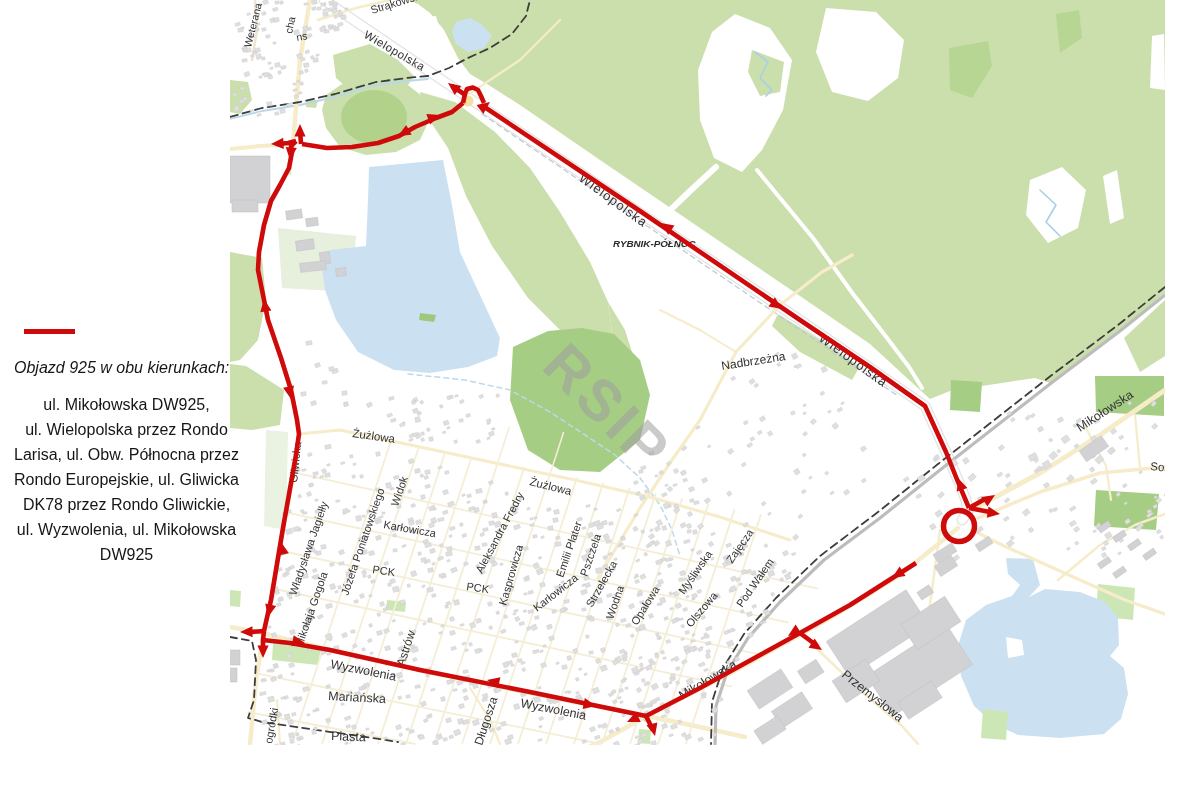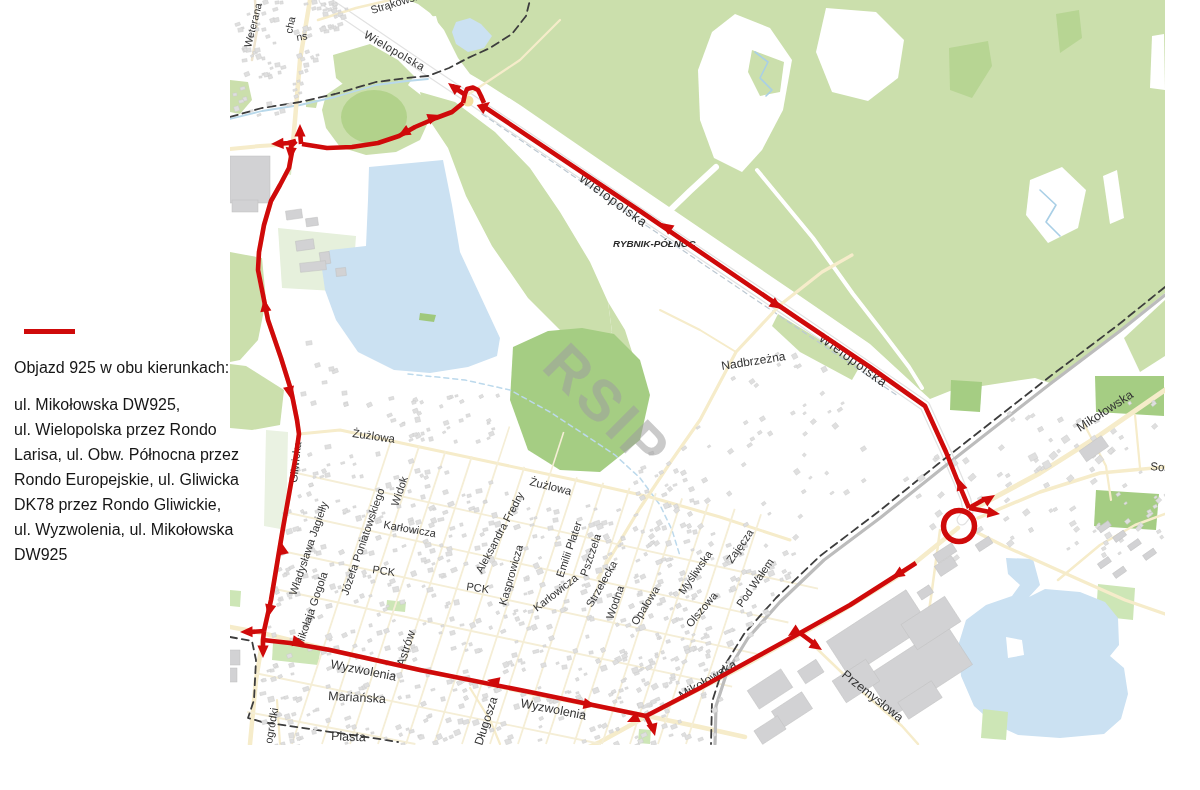--- a/index.html
+++ b/index.html
@@ -1,19 +1,19 @@
 <!DOCTYPE html>
 <html><head>
 <meta charset="utf-8">
 <style>
 html,body{margin:0;padding:0;background:#ffffff;width:1200px;height:790px;overflow:hidden;}
 body{font-family:"Liberation Sans",sans-serif;position:relative;}
 .legline{position:absolute;left:24px;top:329px;width:51px;height:5px;background:#cf0a0a;}
-.leghead{position:absolute;left:14px;top:359px;font-size:16px;color:#161616;z-index:5;}
-.legtext{position:absolute;left:14px;top:392px;font-size:16px;line-height:25px;color:#161616;z-index:5;}
+.leghead{position:absolute;left:14px;top:359px;font-size:16px;color:#161616;z-index:5;font-style:italic;}
+.legtext{position:absolute;left:14px;top:392px;font-size:16px;line-height:25px;color:#161616;z-index:5;text-align:center;}
 svg text{font-family:"Liberation Sans",sans-serif;}
 </style>
 </head>
 <body>
 
 <div class="legline"></div>
 
 <div class="leghead">Objazd 925 w obu kierunkach:</div>
 
 <div class="legtext">ul. Mikołowska DW925,<br>ul. Wielopolska przez Rondo<br>Larisa, ul. Obw. Północna przez<br>Rondo Europejskie, ul. Gliwicka<br>DK78 przez Rondo Gliwickie,<br>ul. Wyzwolenia, ul. Mikołowska<br>DW925</div>

